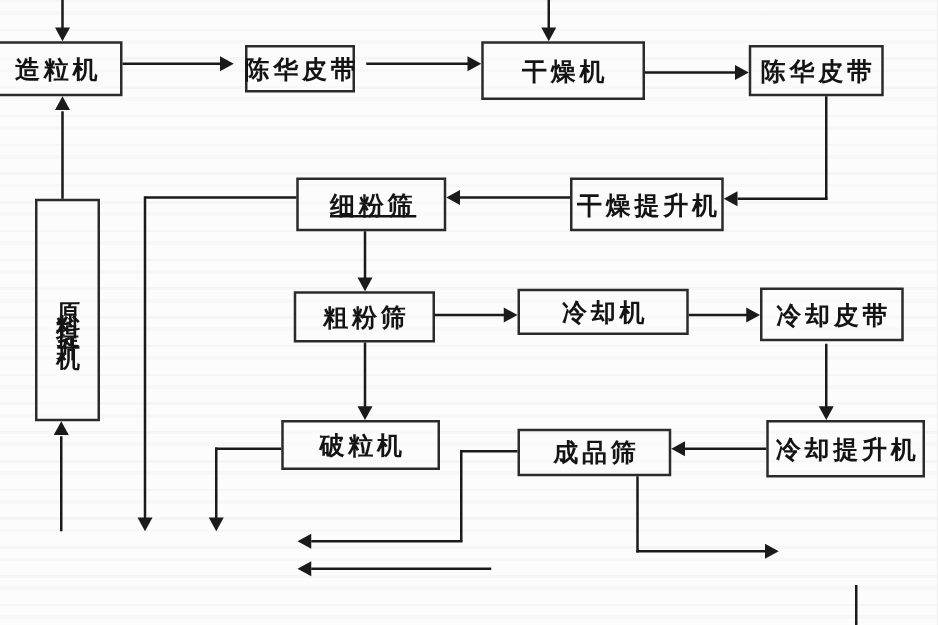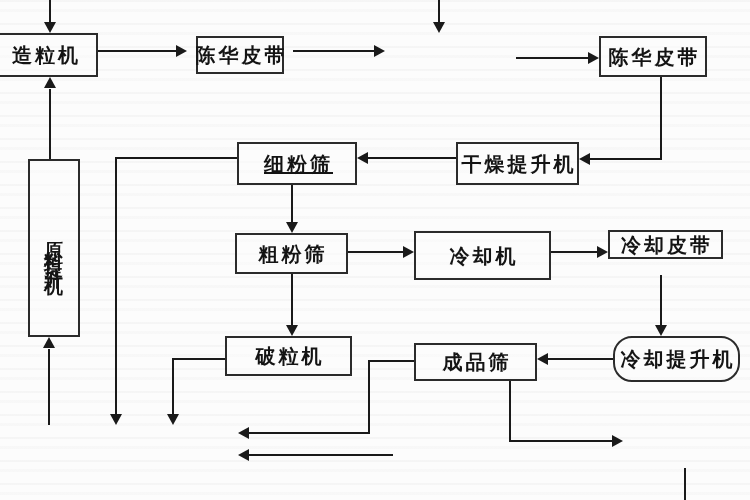--- a/index.html
+++ b/index.html
@@ -49,40 +49,41 @@
 </style>
 </head>
 <body>
 
 <div id="stage">
 
   <div class="box" style="left:-8px;top:33px;width:106px;height:44px;">造粒机</div>
 
   <div class="box" style="left:196px;top:36px;width:88px;height:38px;">陈华皮带</div>
 
+  <div class="box" style="left:385px;top:33px;width:131px;height:47px;">干燥机</div>
 
   <div class="box" style="left:599px;top:36px;width:108px;height:41px;">陈华皮带</div>
 
   <div class="box vert" style="left:28px;top:159px;width:52px;height:178px;">原料提升机</div>
 
   <div class="box" style="left:237px;top:142px;width:120px;height:43px;text-decoration:underline;">细粉筛</div>
 
   <div class="box" style="left:235px;top:233px;width:113px;height:41px;">粗粉筛</div>
 
   <div class="box" style="left:456px;top:142px;width:123px;height:43px;">干燥提升机</div>
 
-  <div class="box" style="left:414px;top:231px;width:137px;height:49px;">冷却机</div>
+  <div class="box" style="left:414px;top:231px;width:137px;height:37px;">冷却机</div>
 
-  <div class="box" style="left:608px;top:230px;width:115px;height:29px;">冷却皮带</div>
+  <div class="box" style="left:608px;top:230px;width:115px;height:43px;">冷却皮带</div>
 
   <div class="box" style="left:414px;top:343px;width:123px;height:38px;">成品筛</div>
 
   <div class="box" style="left:225px;top:336px;width:127px;height:40px;">破粒机</div>
 
-  <div class="box" style="left:613px;top:336px;width:127px;height:46px;border-radius:19px;">冷却提升机</div>
+  <div class="box" style="left:613px;top:336px;width:127px;height:46px;">冷却提升机</div>
 
 
 
 
   <div class="vl" style="left:49px;top:0;height:24px;"></div>
   <div class="ah down" style="left:44px;top:22px;"></div>
 
   <div class="hl" style="left:98px;top:50px;width:80px;"></div>
   <div class="ah right" style="left:176px;top:45px;"></div>
 

